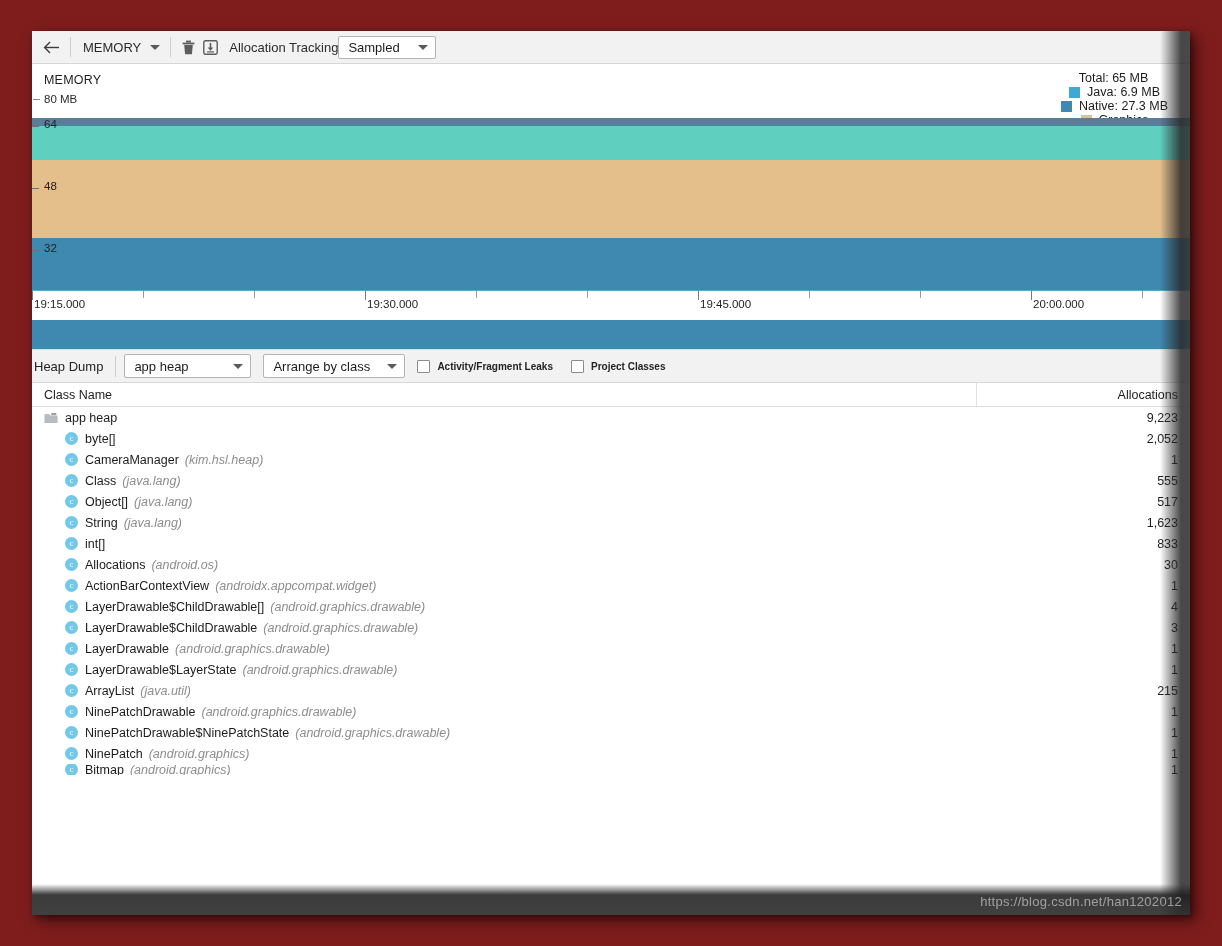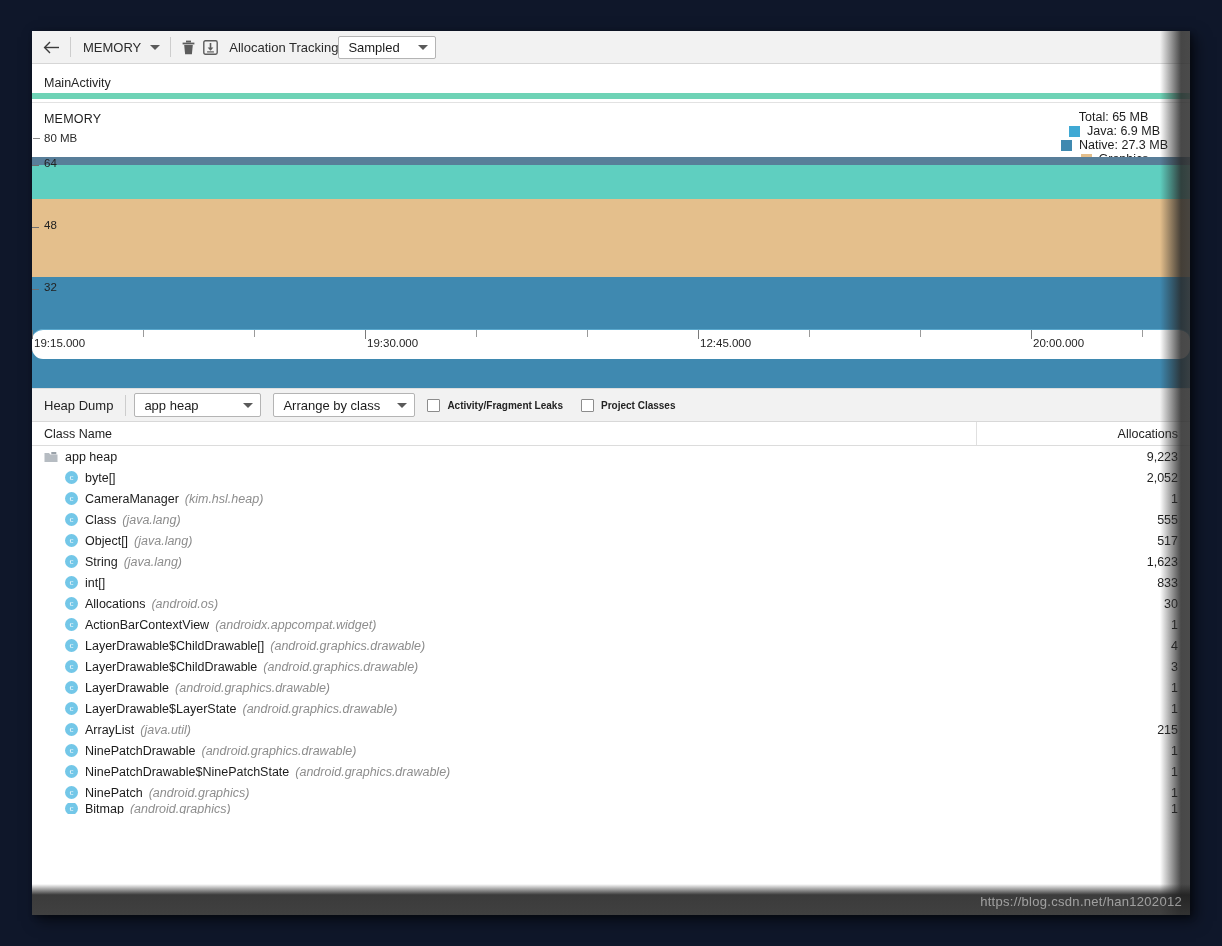--- a/index.html
+++ b/index.html
@@ -9,21 +9,21 @@
     width: 1222px;
     height: 946px;
     overflow: hidden;
     font-family: "Liberation Sans", sans-serif;
   }
 
   #root {
     position: relative;
     width: 1222px;
     height: 946px;
-    background: #0f172a;
+    background: #7f1d1d;
   }
 
   
   .window {
     position: absolute;
     left: 32px;
     top: 31px;
     width: 1158px;
     height: 884px;
     background: #ffffff;
@@ -183,21 +183,20 @@
     color: #222;
     transform: translateY(-8px);
   }
 
   .xaxis {
     position: absolute;
     left: 0; right: 0; bottom: 0;
     height: 29px;
     border-top: 1px solid #5aa8cd;
     background: #ffffff;
-    border-radius: 11px;
   }
   .xtick {
     position: absolute;
     top: 0;
     width: 1px; height: 7px;
     background: #9a9a9a;
   }
   .xtick.major { height: 9px; background: #7a7a7a; }
   .xlabel {
     position: absolute;
@@ -207,21 +206,20 @@
     white-space: nowrap;
   }
 
   
   .heap-toolbar {
     position: relative;
     height: 33px;
     background: #f2f2f2;
     border-bottom: 1px solid #d8d8d8;
     display: flex; align-items: center;
-    padding-left: 10px;
     box-sizing: border-box;
   }
   .heap-btn {
     font-size: 13px; color: #232323;
     padding: 2px 10px 2px 2px;
     cursor: pointer;
     white-space: nowrap;
   }
   .heap-sep {
     width: 1px; height: 21px; background: #cdcdcd; margin: 0 8px 0 2px;
@@ -409,24 +407,20 @@
           <rect x="4.1" y="11.3" width="6.8" height="1.2" fill="#5c5c5c"></rect>
         </svg>
       </div>
       <div class="tb-label">Allocation Tracking</div>
       <div class="tb-select">
         <span>Sampled</span>
         <span class="caret"></span>
       </div>
     </div>
 
-    <div class="activity-area">
-      <div class="activity-label">MainActivity</div>
-      <div class="activity-bar"></div>
-    </div>
 
     <div class="chart-panel">
       <div class="chart-title">MEMORY</div>
       <div class="chart-maxtick"></div>
       <div class="chart-maxlabel">80 MB</div>
 
       <div class="legend">
         <span class="legend-total">Total: 65 MB</span>
         <span class="legend-item">
           <span class="legend-swatch" style="background:#3fa9d4"></span>
@@ -461,21 +455,21 @@
         <div class="xaxis">
           <div class="xtick major" style="left:0px;"></div>
           <div class="xlabel" style="left:2px;">19:15.000</div>
           <div class="xtick" style="left:111px;"></div>
           <div class="xtick" style="left:222px;"></div>
           <div class="xtick major" style="left:333px;"></div>
           <div class="xlabel" style="left:335px;">19:30.000</div>
           <div class="xtick" style="left:444px;"></div>
           <div class="xtick" style="left:555px;"></div>
           <div class="xtick major" style="left:666px;"></div>
-          <div class="xlabel" style="left:668px;">12:45.000</div>
+          <div class="xlabel" style="left:668px;">19:45.000</div>
           <div class="xtick" style="left:777px;"></div>
           <div class="xtick" style="left:888px;"></div>
           <div class="xtick major" style="left:999px;"></div>
           <div class="xlabel" style="left:1001px;">20:00.000</div>
           <div class="xtick" style="left:1110px;"></div>
         </div>
       </div>
     </div>
 
     <div class="heap-toolbar">

